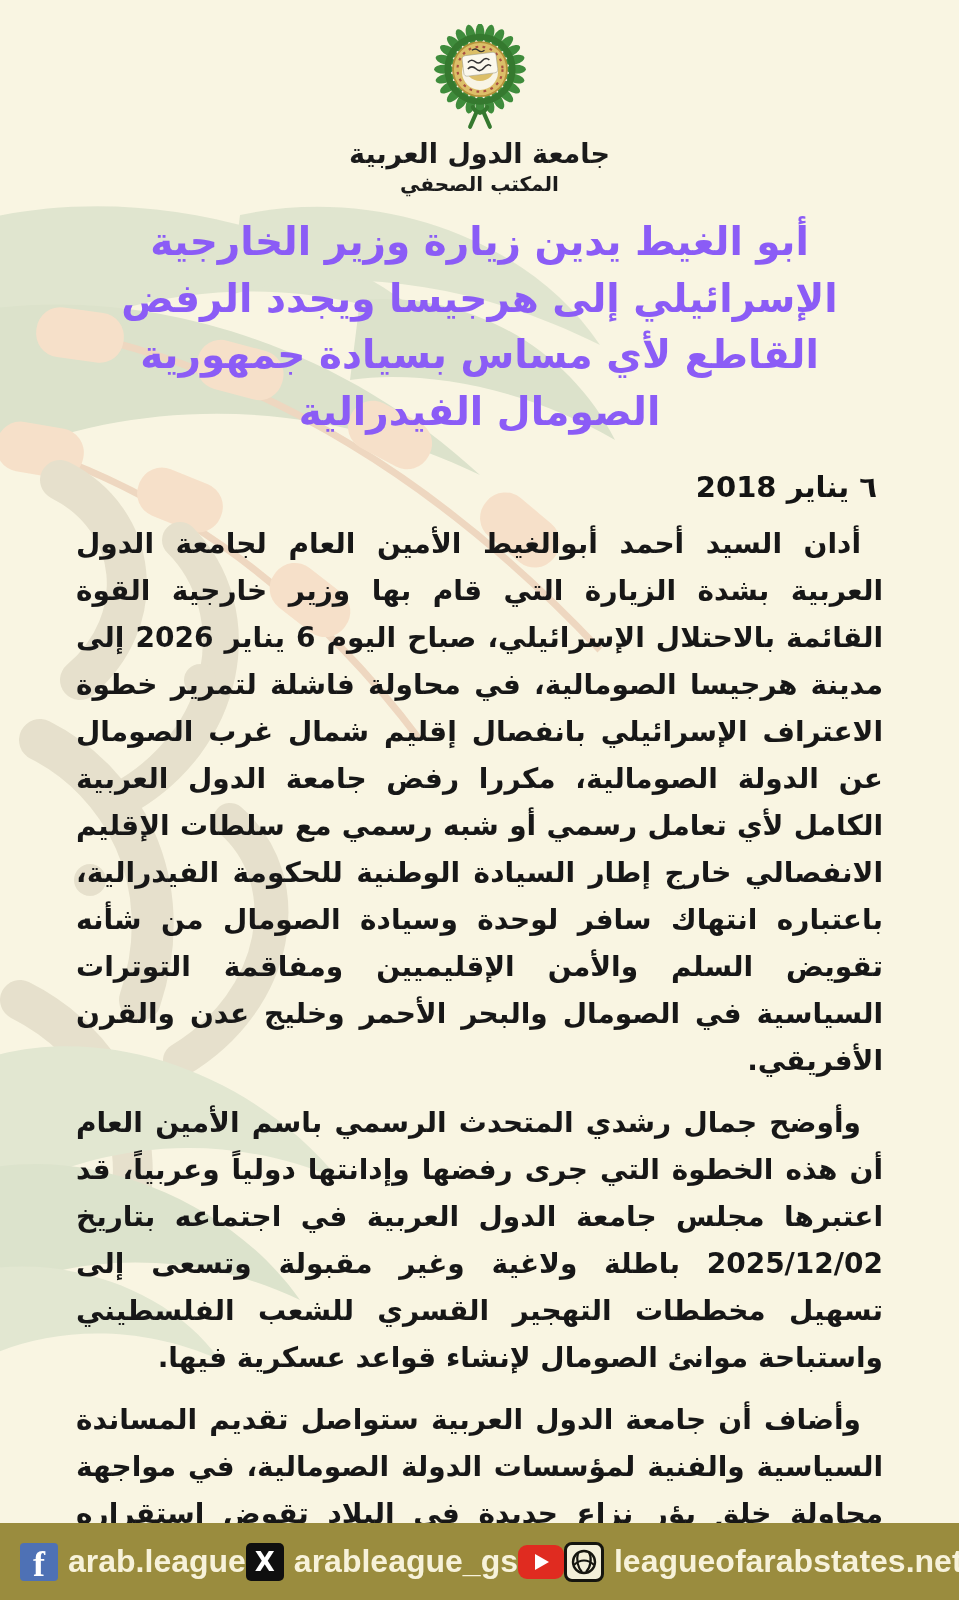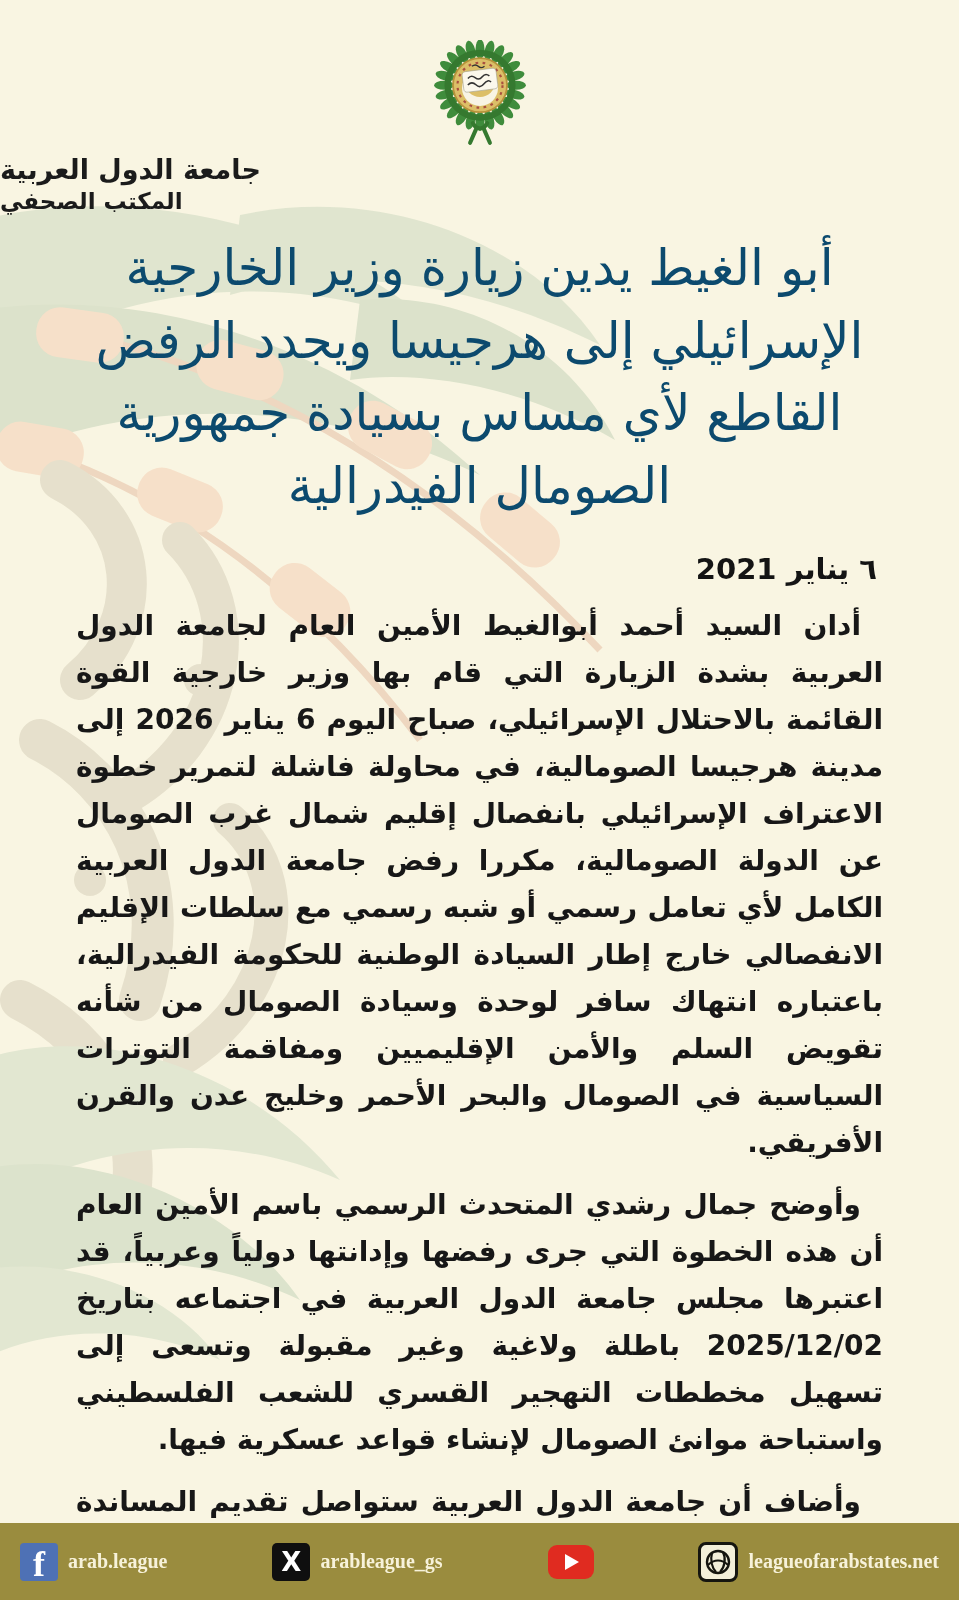--- a/index.html
+++ b/index.html
@@ -15,34 +15,34 @@
   
   .watermark {
     position:absolute; left:0; top:180;
     top:180px;
     width:700px; height:1250px;
     pointer-events:none;
     opacity:.8;
     z-index:0;
   }
   
-  .masthead { position:relative; z-index:2; padding-top:40px; text-align:left; }
+  .masthead { position:relative; z-index:2; padding-top:24px; text-align:center; }
   .emblem { display:block; margin:0 auto; }
   .org-ar  { font-size:27px; font-weight:bold; color:#1b1b1b; direction:rtl; margin-top:2px; }
   .org-en  { font-size:25px; font-weight:bold; color:#141414;
              font-family:"Liberation Serif", serif; letter-spacing:.5px; }
-  .office  { font-size:23px; font-weight:bold; color:#1b1b1b; direction:rtl; margin-top:3px; }
+  .office  { font-size:20px; font-weight:bold; color:#1b1b1b; direction:rtl; margin-top:3px; }
   
   .headline {
     position:relative; z-index:2;
     margin:18px 55px 0;
     direction:rtl;
     text-align:center;
-    font-size:50px; line-height:1.45; font-weight:normal;
-    color:#0c4a6e;
+    font-size:39px; line-height:1.45; font-weight:bold;
+    color:#8b5cf6;
   }
   
   .date-line {
     position:relative; z-index:2;
     margin:30px 82px 0;
     direction:rtl;
     text-align:right;
     font-size:29px; font-weight:bold; color:#141414;
   }
   
@@ -57,22 +57,22 @@
   
   .footer {
     position:absolute; z-index:3; left:0; bottom:0;
     width:100%; height:77px;
     background:#9a8c3e;
     display:flex; align-items:center; justify-content:space-between;
     padding:0 20px;
   }
   .f-item { display:flex; align-items:center; gap:10px; }
   .f-label {
-    font-family:Liberation Serif, serif;
-    font-size:20px; font-weight:bold; color:#f7f2da;
+    font-family:Liberation Sans, sans-serif;
+    font-size:32px; font-weight:bold; color:#f7f2da;
     white-space:nowrap;
   }
   .icon-fb {
     width:38px; height:38px; background:#4e71b5; border-radius:4px;
     display:flex; align-items:flex-end; justify-content:center; overflow:hidden;
   }
   .icon-fb span {
     font-family:"Liberation Serif", serif; font-weight:bold;
     color:#fff; font-size:36px; line-height:34px;
   }
@@ -196,21 +196,21 @@
         <path d="M66,98 L59,114"></path>
         <path d="M74,98 L81,114"></path>
       </g>
     </svg>
     <div class="org-ar" dir="rtl">جامعة الدول العربية</div>
     <div class="office" dir="rtl">المكتب الصحفي</div>
   </header>
 
   <h1 class="headline" dir="rtl">أبو الغيط يدين زيارة وزير الخارجية الإسرائيلي إلى هرجيسا ويجدد الرفض القاطع لأي مساس بسيادة جمهورية الصومال الفيدرالية</h1>
 
-  <div class="date-line" dir="rtl">٦ يناير 2021</div>
+  <div class="date-line" dir="rtl">٦ يناير 2018</div>
 
   <main class="body">
     <p dir="rtl">أدان السيد أحمد أبوالغيط الأمين العام لجامعة الدول العربية بشدة الزيارة التي قام بها وزير خارجية القوة القائمة بالاحتلال الإسرائيلي، صباح اليوم 6 يناير 2026 إلى مدينة هرجيسا الصومالية، في محاولة فاشلة لتمرير خطوة الاعتراف الإسرائيلي بانفصال إقليم شمال غرب الصومال عن الدولة الصومالية، مكررا رفض جامعة الدول العربية الكامل لأي تعامل رسمي أو شبه رسمي مع سلطات الإقليم الانفصالي خارج إطار السيادة الوطنية للحكومة الفيدرالية، باعتباره انتهاك سافر لوحدة وسيادة الصومال من شأنه تقويض السلم والأمن الإقليميين ومفاقمة التوترات السياسية في الصومال والبحر الأحمر وخليج عدن والقرن الأفريقي.</p>
     <p dir="rtl">وأوضح جمال رشدي المتحدث الرسمي باسم الأمين العام أن هذه الخطوة التي جرى رفضها وإدانتها دولياً وعربياً، قد اعتبرها مجلس جامعة الدول العربية في اجتماعه بتاريخ 2025/12/02 باطلة ولاغية وغير مقبولة وتسعى إلى تسهيل مخططات التهجير القسري للشعب الفلسطيني واستباحة موانئ الصومال لإنشاء قواعد عسكرية فيها.</p>
     <p dir="rtl">وأضاف أن جامعة الدول العربية ستواصل تقديم المساندة السياسية والفنية لمؤسسات الدولة الصومالية، في مواجهة محاولة خلق بؤر نزاع جديدة في البلاد تقوض استقراره ووحدته، أو استباحة الممرات المائية العربية الحيوية.</p>
   </main>
 
   <footer class="footer">
     <div class="f-item">
       <span class="icon-fb">

